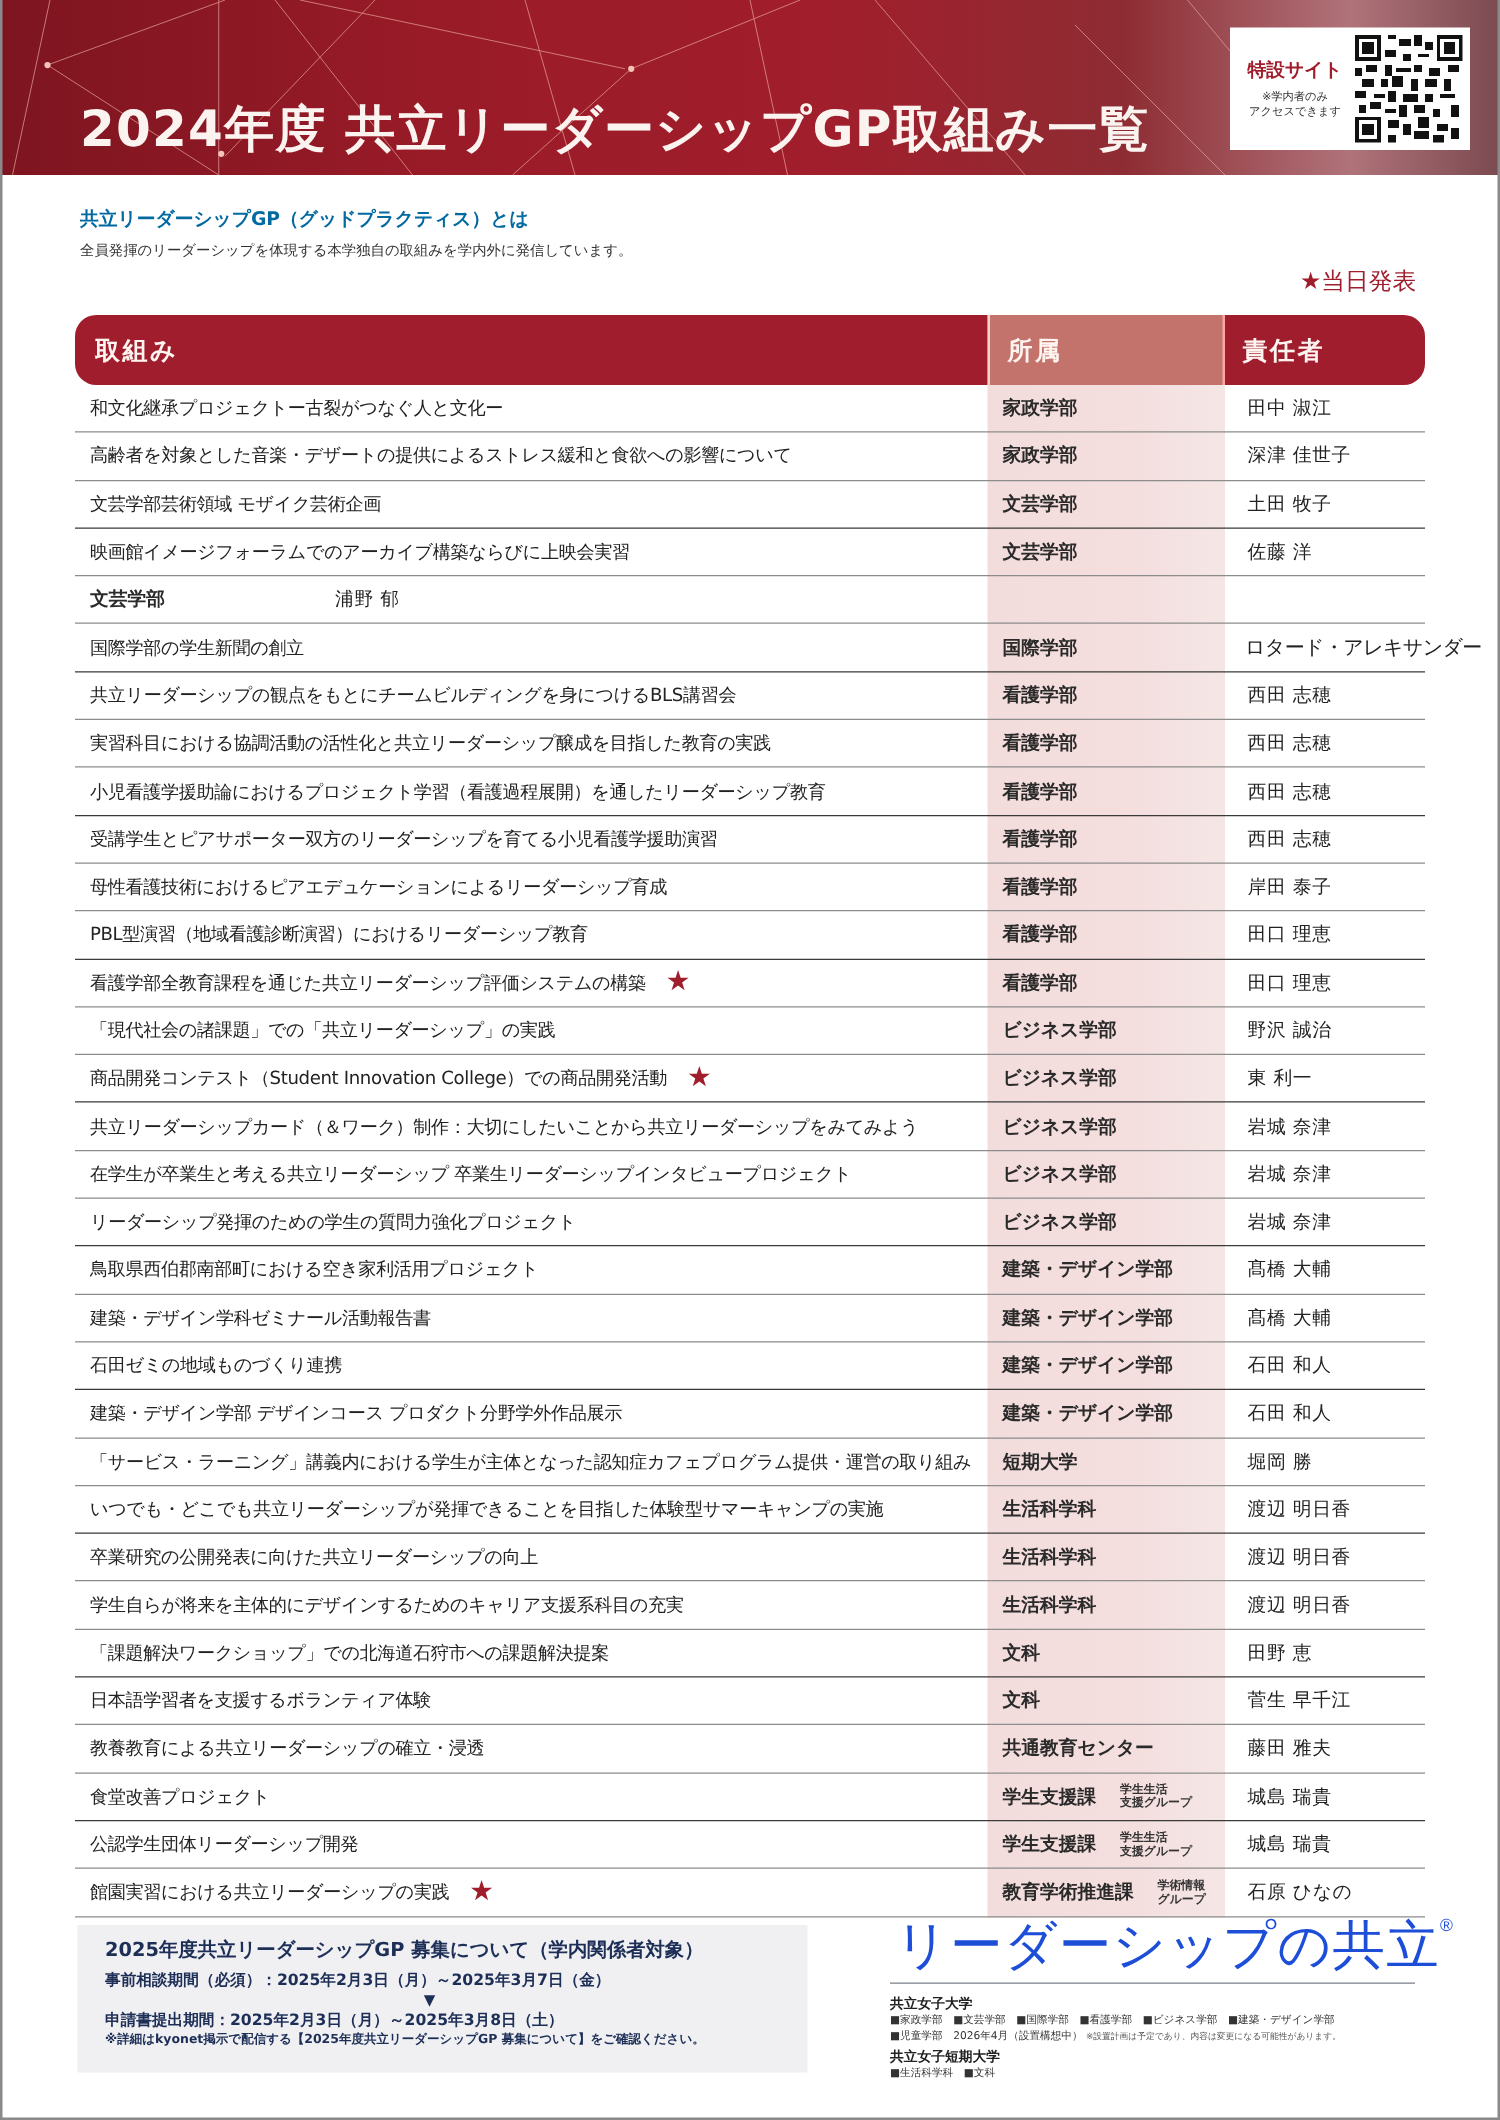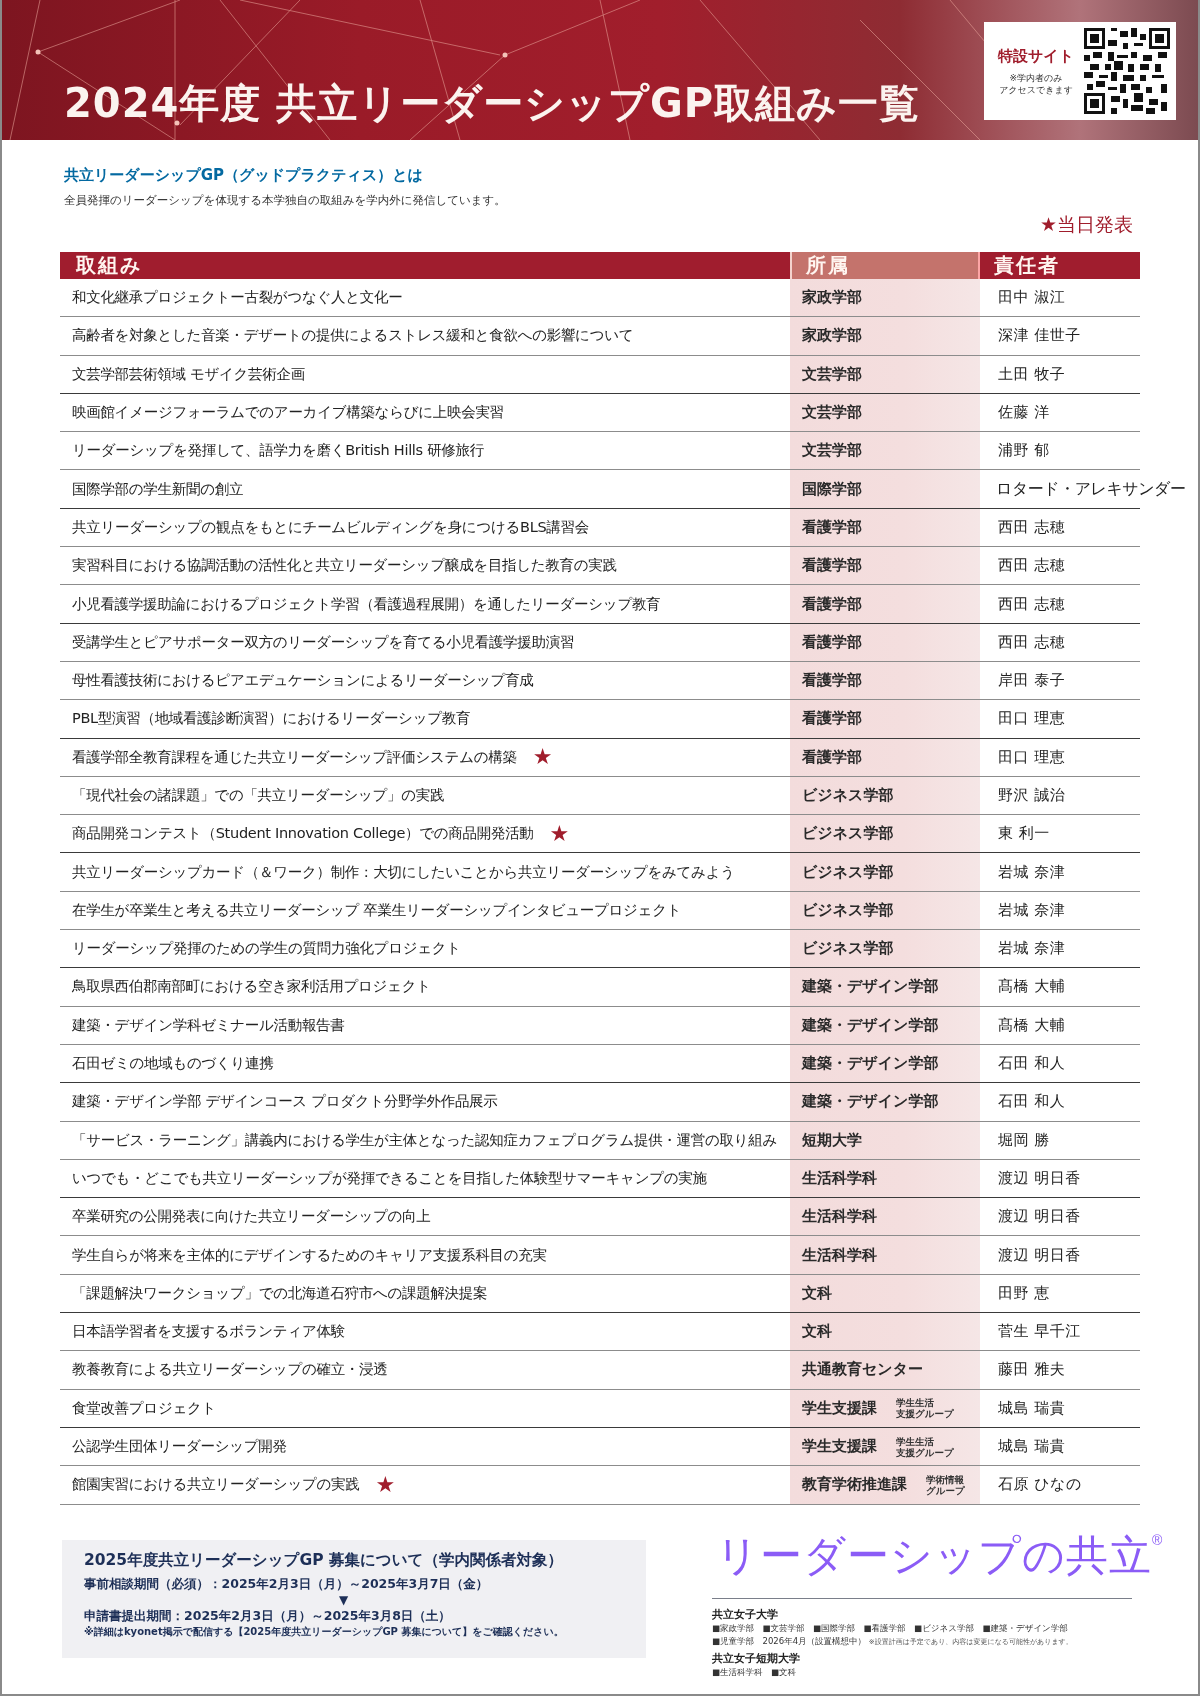--- a/index.html
+++ b/index.html
@@ -28,21 +28,21 @@
   .qr-code { margin-left: 6px; width: 86px; height: 86px; }
 
   
   .intro { position: absolute; left: 64px; top: 166px; width: 900px; }
   .intro-heading { font-size: 15px; font-weight: bold; color: #0369a1; margin-bottom: 6px; }
   .intro-line { font-size: 11.5px; color: #333; line-height: 19px; }
   .legend-star { position: absolute; left: 1040px; top: 212px; color: #a01d2c; font-size: 19px; white-space: nowrap; }
 
   
   .gp-table { position: absolute; left: 60px; top: 252px; width: 1080px; }
-  .thead { display: flex; height: 27px; background: #a01d2e; }
+  .thead { display: flex; height: 56px; background: #a01d2e; border-radius: 17px; }
   .th { color: #fff5f0; font-size: 20px; font-weight: bold; display: flex; align-items: center; letter-spacing: 2px; }
   .th-initiative { width: 730px; padding-left: 16px; }
   .th-dept { width: 190px; padding-left: 14px; background: #c4736c; border-left: 2px solid #f4d3cd; border-right: 2px solid #fca5a5; }
   .th-lead { width: 160px; padding-left: 14px; }
   .tbody { position: relative; }
   .tbody::before { content: ""; position: absolute; left: 730px; top: 0; width: 190px; height: 100%; background: linear-gradient(90deg, #f3dcdc, #f4dede 60%, #f5e6e6); z-index: 0; }
   .tr { display: flex; height: 38.3px; border-bottom: 1.5px solid #8c8c8c; position: relative; z-index: 1; align-items: center; }
   .tr:nth-child(3n) { border-bottom-color: #3a3a3a; }
   .td-initiative { width: 730px; padding-left: 12px; font-size: 14.5px; color: #222; white-space: nowrap; display: flex; align-items: center; letter-spacing: -0.3px; }
   .star { color: #a01d2c; font-size: 22px; margin-left: 16px; line-height: 1; }
@@ -53,21 +53,21 @@
 
   
   .recruit { position: absolute; left: 62px; top: 1540px; width: 584px; height: 118px; background: #f0f0f3; padding: 10px 0 0 22px; color: #1d2f57; }
   .recruit-title { font-size: 15.5px; font-weight: bold; margin-bottom: 4px; }
   .recruit-line { font-size: 12.5px; font-weight: bold; line-height: 18px; }
   .recruit-arrow { font-size: 12px; padding-left: 255px; line-height: 14px; }
   .recruit-note { font-size: 10px; font-weight: bold; line-height: 14px; }
 
   
   .logo { position: absolute; left: 712px; top: 1528px; width: 420px; }
-  .logo-text { font-family: Liberation Sans, sans-serif; font-size: 42px; color: #8b5cf6; letter-spacing: 1px; white-space: nowrap; border-bottom: 1.5px solid #7a7f8a; padding-bottom: 14px; padding-left: 4px; }
+  .logo-text { font-family: Liberation Sans, sans-serif; font-size: 42px; color: #1d4ed8; letter-spacing: 1px; white-space: nowrap; border-bottom: 1.5px solid #7a7f8a; padding-bottom: 2px; padding-left: 4px; }
   .logo-text sup { font-size: 14px; vertical-align: top; position: relative; top: 4px; }
   .univ { margin-top: 8px; }
   .univ-name { font-size: 11px; font-weight: bold; color: #222; margin-top: 2px; }
   .univ-line { font-size: 8.5px; color: #333; line-height: 13px; white-space: nowrap; }
   .univ-line .tiny { font-size: 7px; color: #555; }
 </style>
 </head>
 <body>
 
 <div class="banner">
@@ -200,23 +200,20 @@
       <div class="tr">
         <div class="td-initiative">
           <span>映画館イメージフォーラムでのアーカイブ構築ならびに上映会実習</span>
         </div>
         <div class="td-dept">
           <span>文芸学部</span>
         </div>
         <div class="td-lead">佐藤 洋</div>
       </div>
       <div class="tr">
-        <div class="td-initiative">
-          <span>リーダーシップを発揮して、語学力を磨くBritish Hills 研修旅行</span>
-        </div>
         <div class="td-dept">
           <span>文芸学部</span>
         </div>
         <div class="td-lead">浦野 郁</div>
       </div>
       <div class="tr">
         <div class="td-initiative">
           <span>国際学部の学生新聞の創立</span>
         </div>
         <div class="td-dept">

